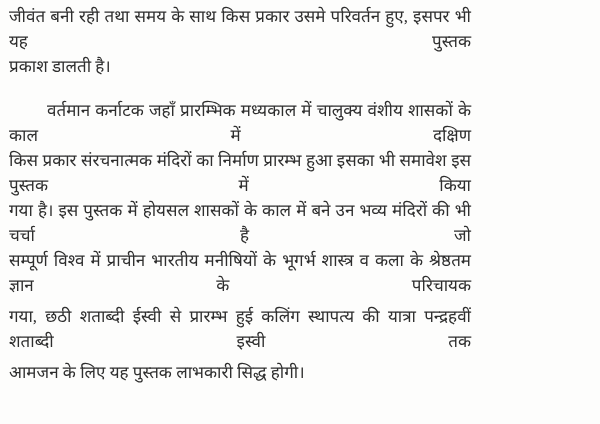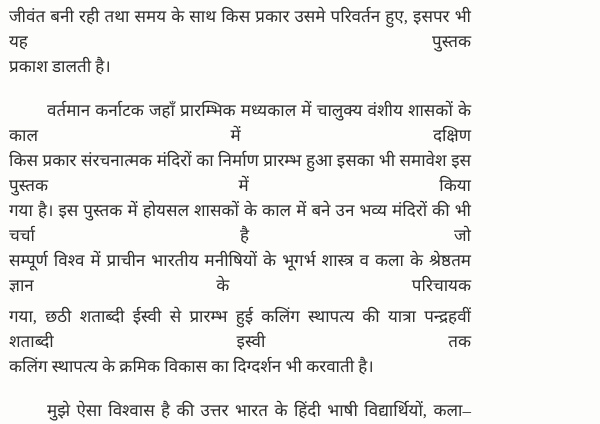--- a/index.html
+++ b/index.html
@@ -55,21 +55,19 @@
 
   <div class="para">
     <div class="line indent">वर्तमान कर्नाटक जहाँ प्रारम्भिक मध्यकाल में चालुक्य वंशीय शासकों के काल में दक्षिण</div>
     <div class="line">किस प्रकार संरचनात्मक मंदिरों का निर्माण प्रारम्भ हुआ इसका भी समावेश इस पुस्तक में किया</div>
     <div class="line">गया है। इस पुस्तक में होयसल शासकों के काल में बने उन भव्य मंदिरों की भी चर्चा है जो</div>
     <div class="line">सम्पूर्ण विश्व में प्राचीन भारतीय मनीषियों के भूगर्भ शास्त्र व कला के श्रेष्ठतम ज्ञान के परिचायक</div>
   </div>
 
   <div class="para">
     <div class="line">गया, छठी शताब्दी ईस्वी से प्रारम्भ हुई कलिंग स्थापत्य की यात्रा पन्द्रहवीं शताब्दी इस्वी तक</div>
-    <div class="line last">कलिंग स्थापत्य के क्रमिक विकास का दिग्दर्शन भी करवाती है।</div>
   </div>
 
   <div class="para">
-    <div class="line indent">मुझे ऐसा विश्वास है की उत्तर भारत के हिंदी भाषी विद्यार्थियों, कला–स्थापत्य प्रेमियों व</div>
     <div class="line last">आमजन के लिए यह पुस्तक लाभकारी सिद्ध होगी।</div>
   </div>
 
 </div>
 
 </body></html>

